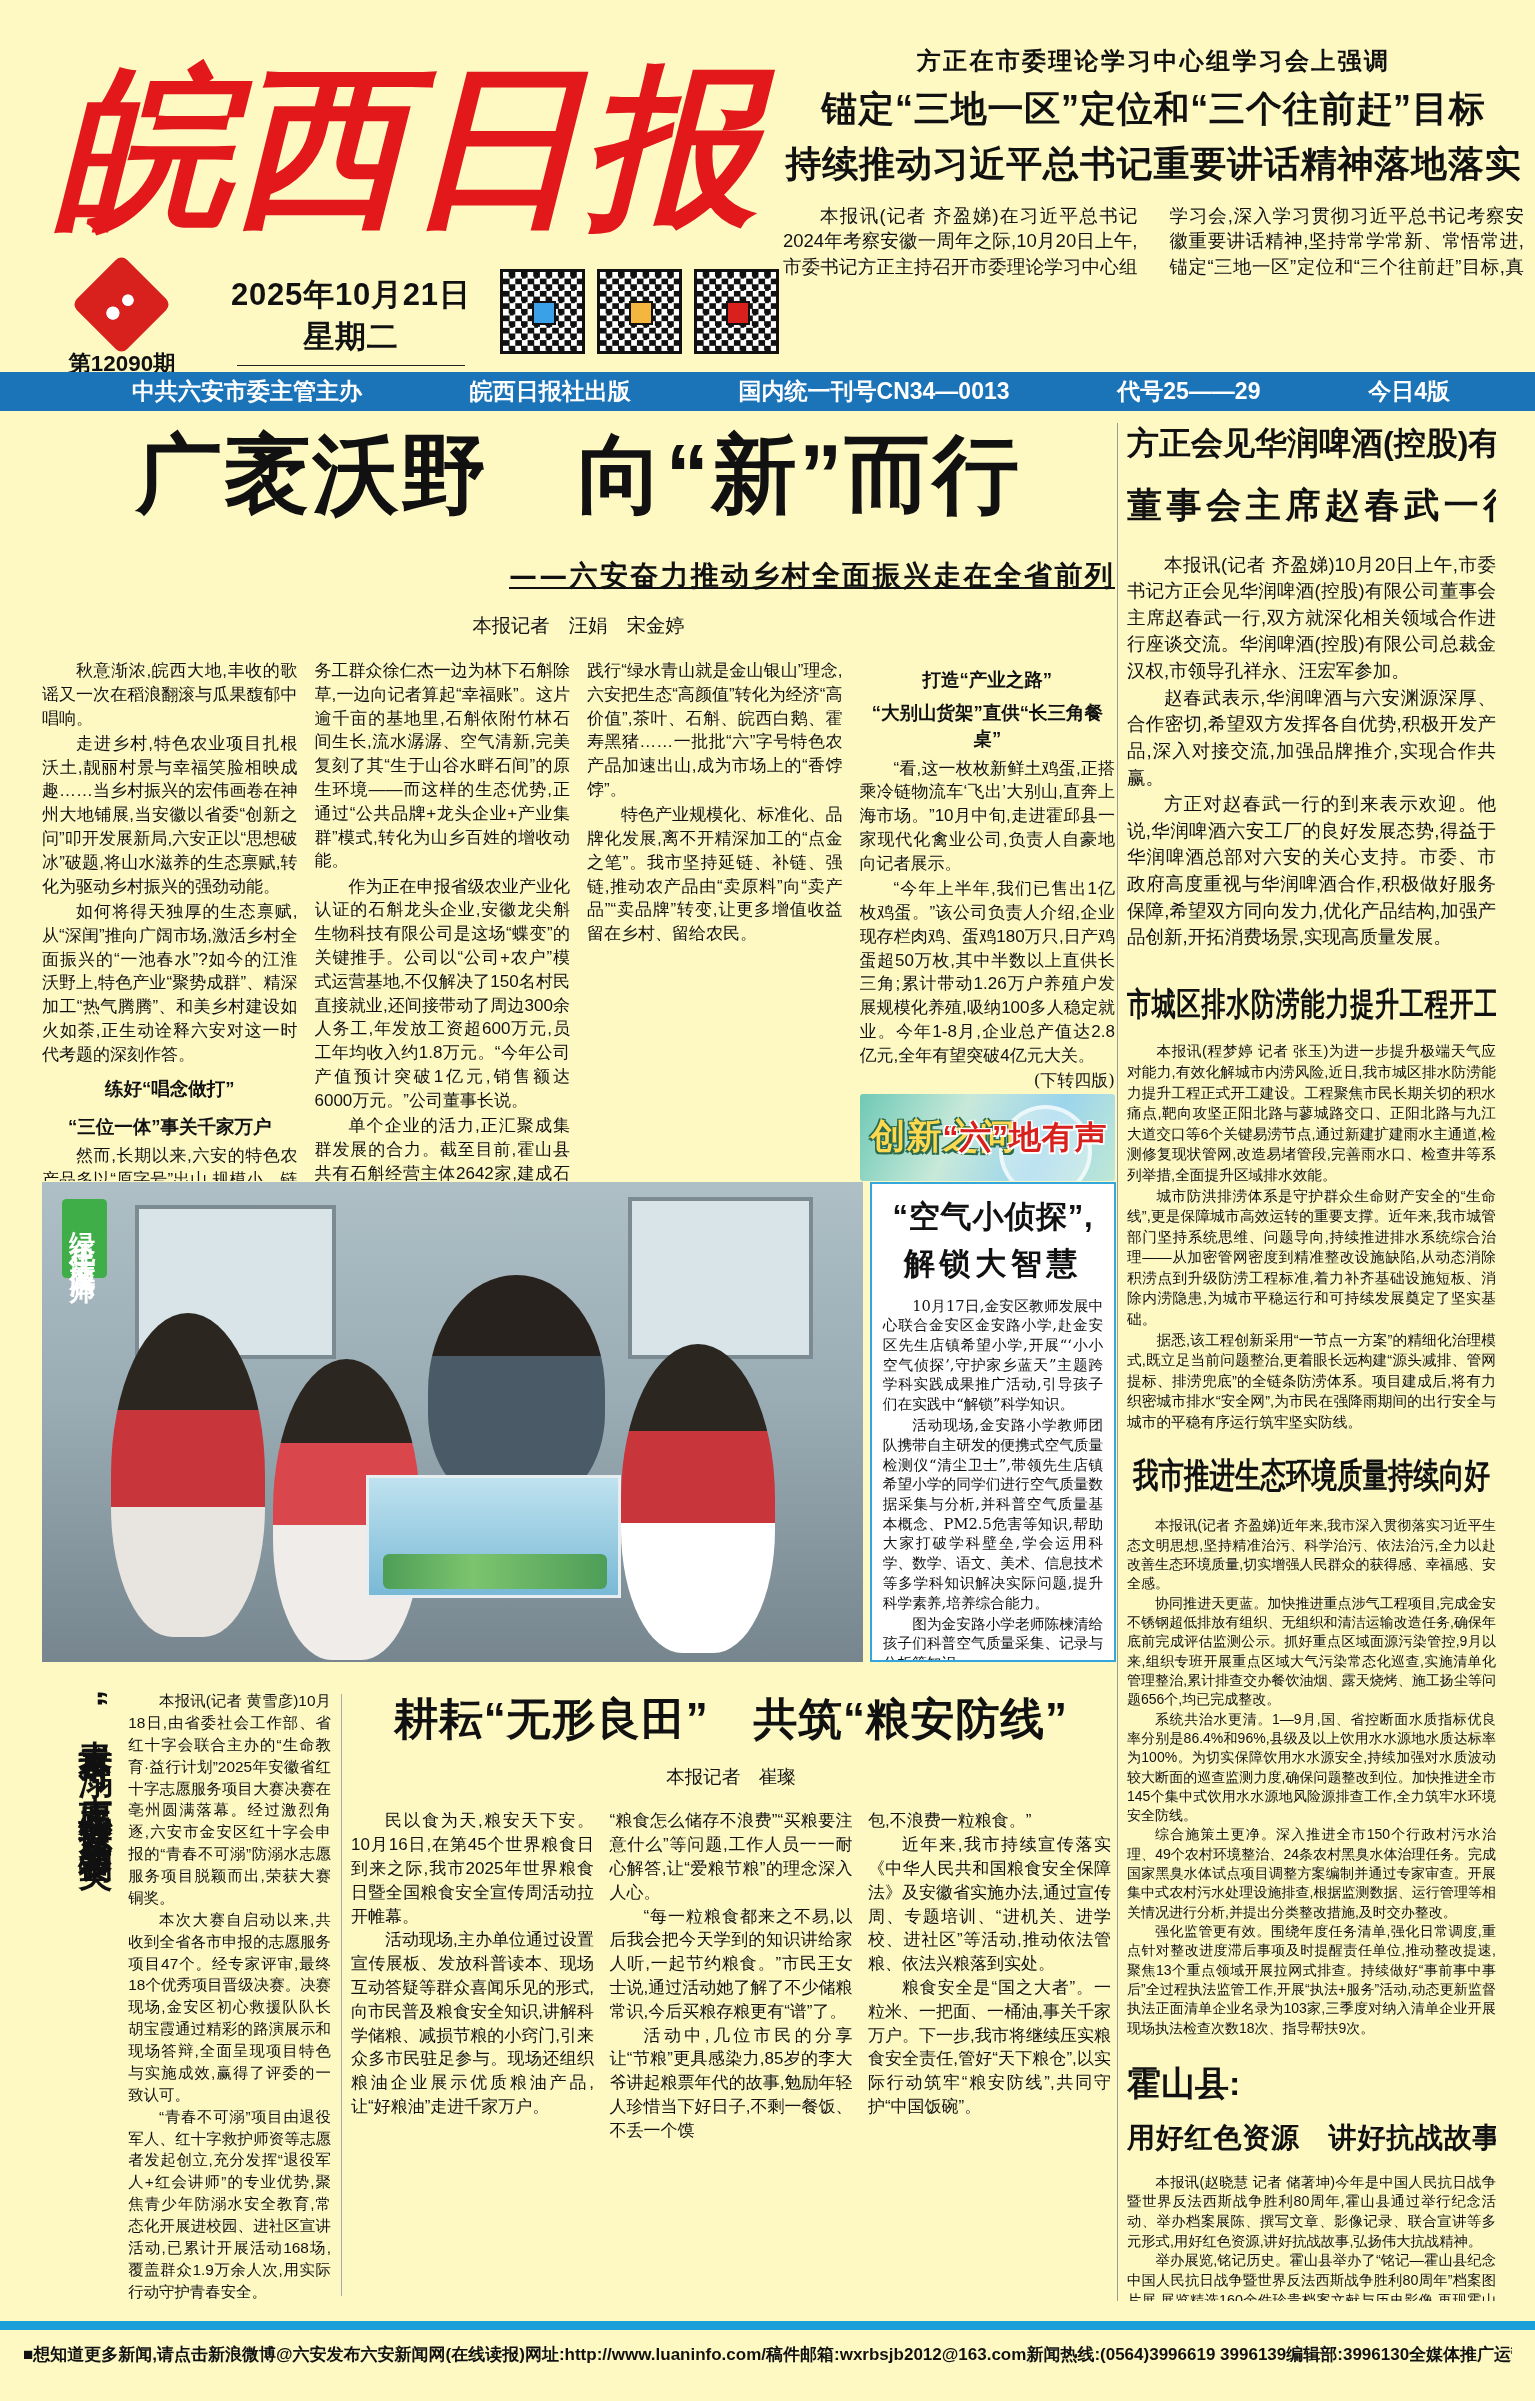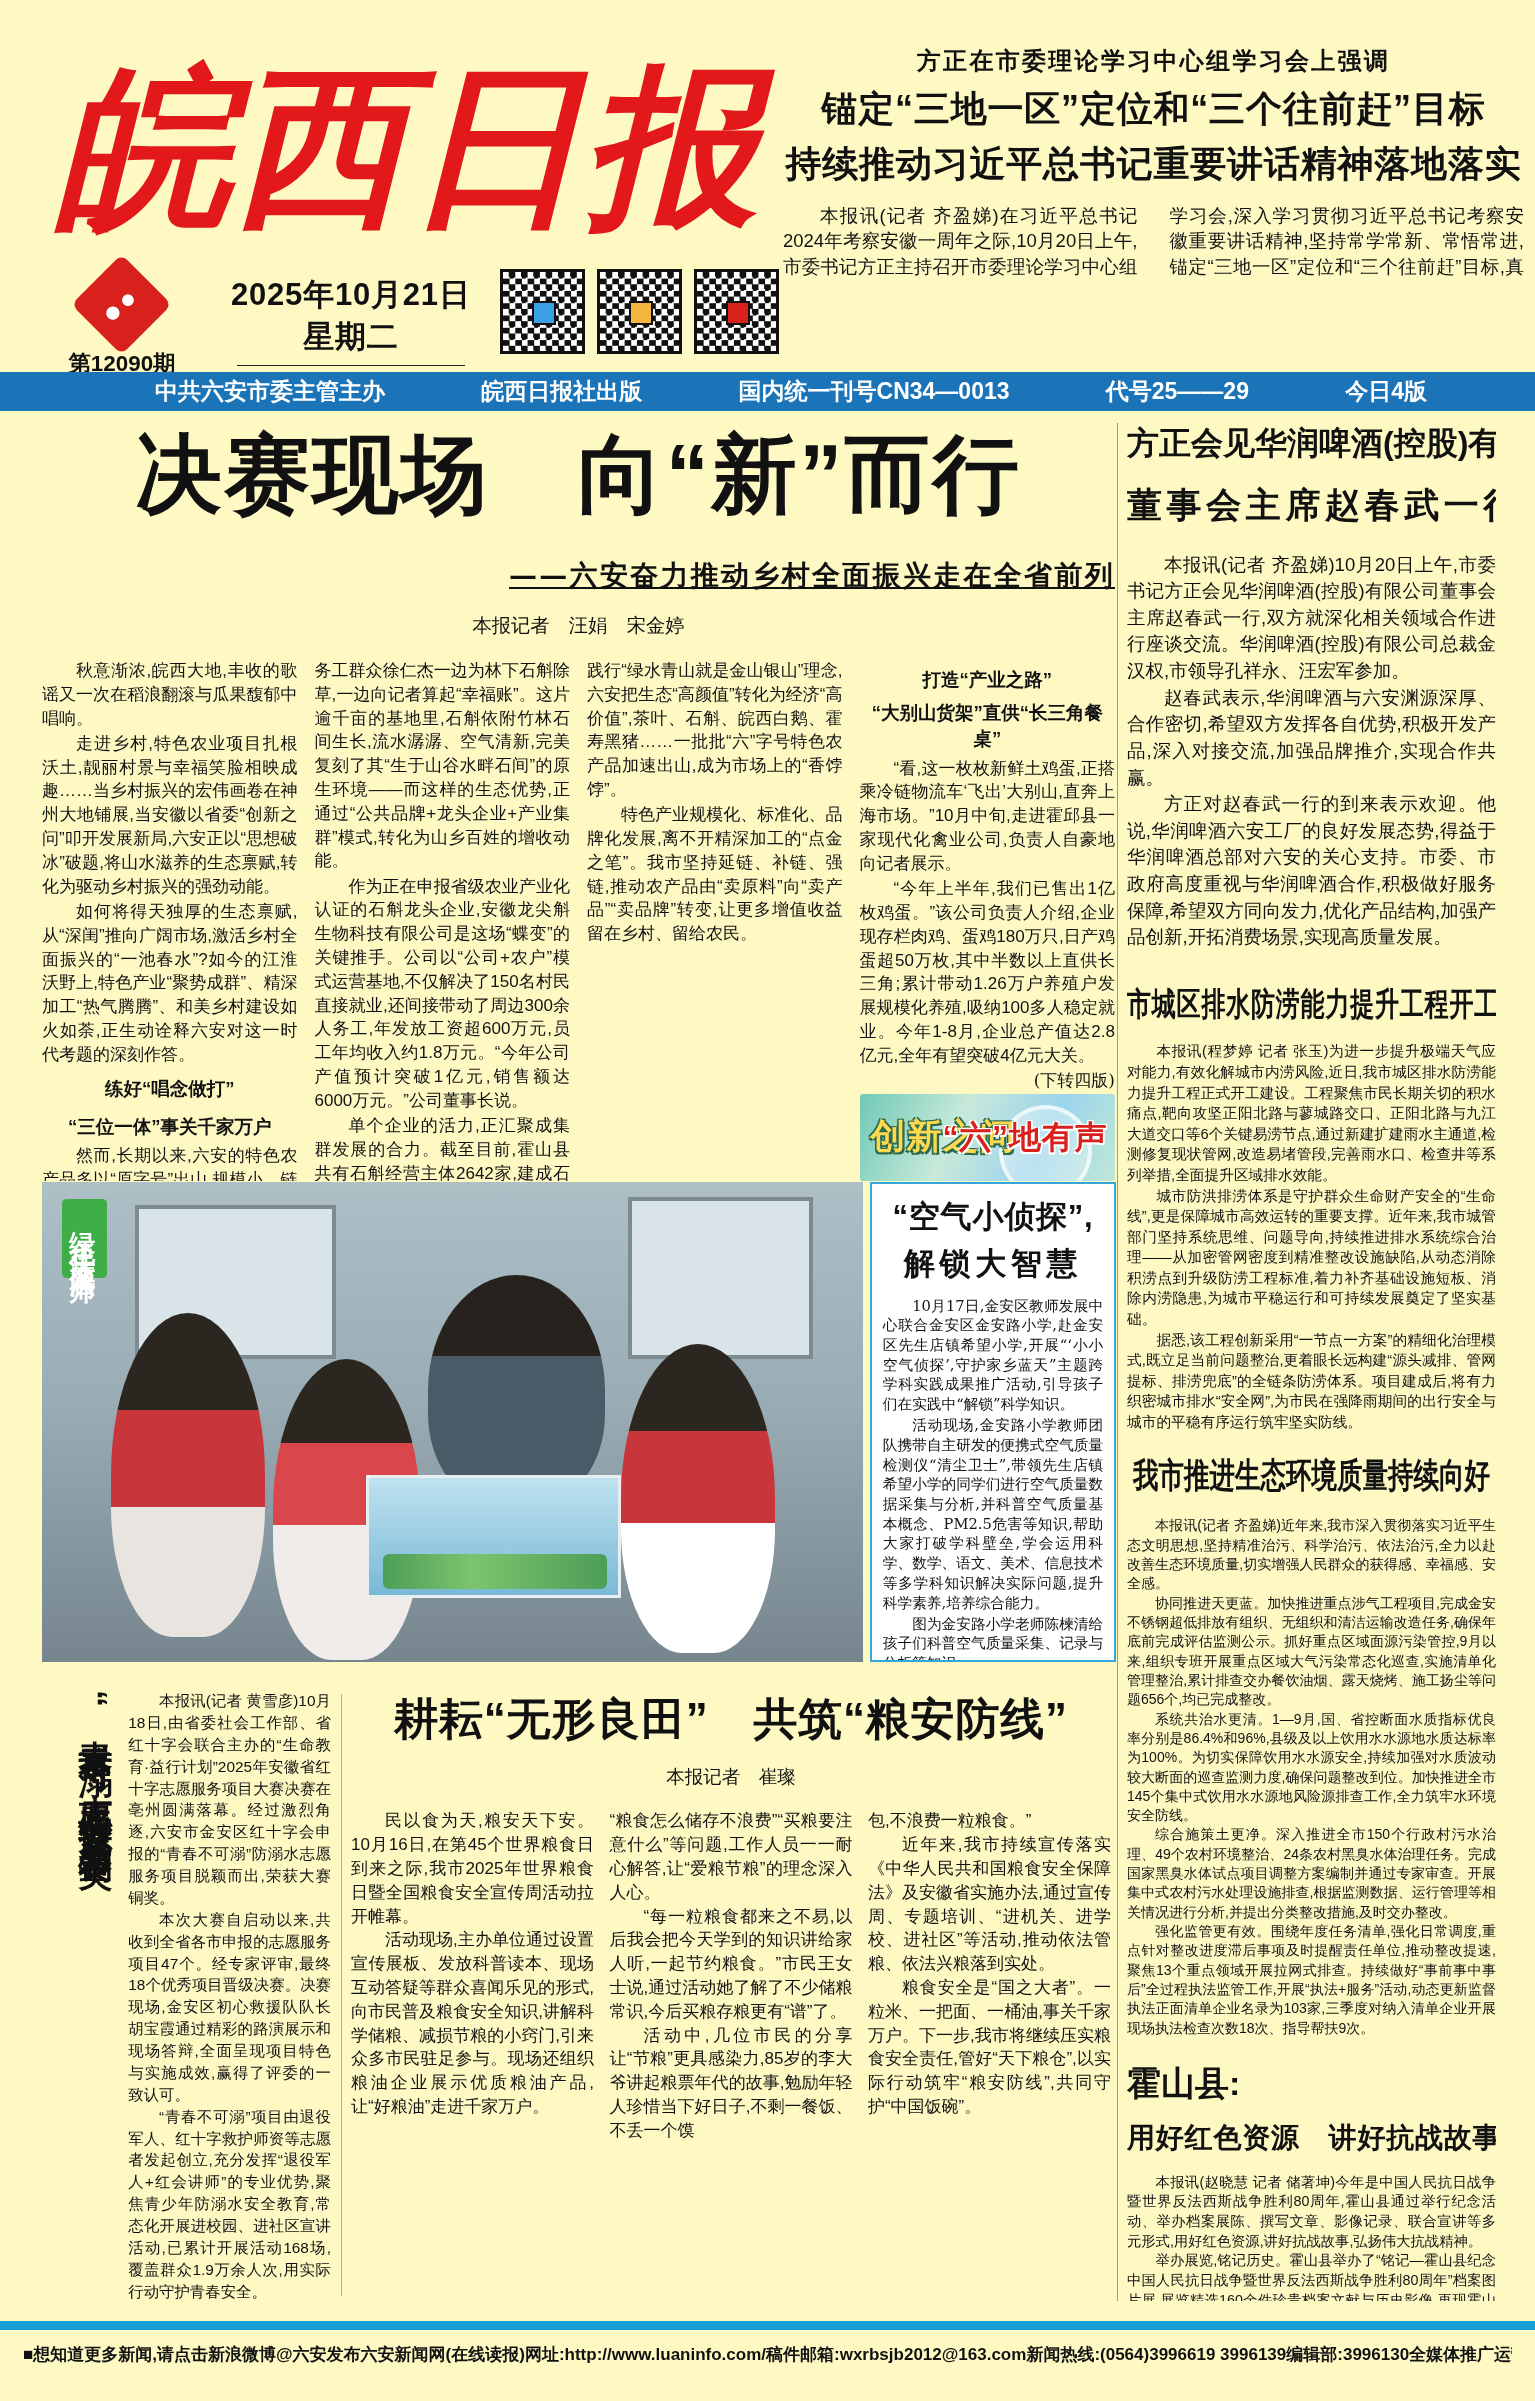--- a/index.html
+++ b/index.html
@@ -31,21 +31,21 @@
   #lunar { display:inline-block; margin-top:7.7px; padding:6.2px 10.8px; border-top:1.5px solid #222; border-bottom:1.5px solid #222;
      font-size:23px; font-family:"DejaVu Serif",serif; }
   #qr-area { flex:1; display:flex; gap:12.3px; justify-content:flex-end; padding-right:7.7px; }
   .qr { width:85px; height:85px; border:3.1px solid #111;
      background:repeating-conic-gradient(#111 0% 25%, #fff 0% 50%) 0 0/12.3px 12.3px; position:relative; }
   .qr:after { content:""; position:absolute; left:29px; top:29px; width:20px; height:20px; background:#fff; border:2.3px solid #111; }
   .qr.q1:after { background:#3aa0e8; } .qr.q2:after { background:#f4b63f; } .qr.q3:after { background:#d8201d; }
 
   
   #band { left:0; top:372px; width:1536px; height:39px; background:#1b74b8; display:flex;
-     justify-content:space-between; align-items:center; padding:0 109px; }
+     justify-content:space-between; align-items:center; padding:0 86px; }
   #band .blk { color:#fff; font-size:23px; font-weight:bold; font-family:"Liberation Sans",sans-serif; white-space:nowrap; }
 
   
   #lead { left:783px; top:45px; width:741px; height:324px; }
   #lead-kicker { text-align:center; font-size:24px; letter-spacing:2.3px; font-family:"DejaVu Serif",serif; font-weight:600; }
   #lead-title1, #lead-title2 { text-align:center; font-size:36px; line-height:1.32; letter-spacing:0.8px; margin-top:7.7px; }
   #lead-body { margin-top:15.4px; height:102px; overflow:hidden; column-count:2; column-gap:32px;
      font-size:18.5px; line-height:1.38; text-align:justify; font-family:"Liberation Sans",sans-serif; }
   #lead-body .p { text-indent:2em; }
 
@@ -162,21 +162,21 @@
   <div id="lead" class="abs">
     <div id="lead-kicker">方正在市委理论学习中心组学习会上强调</div>
     <div id="lead-title1" class="hei">锚定“三地一区”定位和“三个往前赶”目标</div>
     <div id="lead-title2" class="hei">持续推动习近平总书记重要讲话精神落地落实</div>
     <div id="lead-body">
         <div class="blk p">本报讯(记者 齐盈娣)在习近平总书记2024年考察安徽一周年之际,10月20日上午,市委书记方正主持召开市委理论学习中心组学习会,深入学习贯彻习近平总书记考察安徽重要讲话精神,坚持常学常新、常悟常进,锚定“三地一区”定位和“三个往前赶”目标,真抓实干、创先争优,努力实现全年目标任务,不断开创六安现代化建设新局面。刘洪洁、付新安、陈家本、李敏和市委理论学习中心组其他成员等参加会议。</div>
       </div>
   </div>
 
   <div id="main-art" class="abs">
-    <div id="main-title" class="hei">决赛现场　向“新”而行</div>
+    <div id="main-title" class="hei">广袤沃野　向“新”而行</div>
     <div id="main-sub">——六安奋力推动乡村全面振兴走在全省前列</div>
     <div id="main-byline">本报记者　汪娟　宋金婷</div>
     <div id="main-cols">
       <div class="mcol">
           <div class="blk p">秋意渐浓,皖西大地,丰收的歌谣又一次在稻浪翻滚与瓜果馥郁中唱响。</div>
           <div class="blk p">走进乡村,特色农业项目扎根沃土,靓丽村景与幸福笑脸相映成趣……当乡村振兴的宏伟画卷在神州大地铺展,当安徽以省委“创新之问”叩开发展新局,六安正以“思想破冰”破题,将山水滋养的生态禀赋,转化为驱动乡村振兴的强劲动能。</div>
           <div class="blk p">如何将得天独厚的生态禀赋,从“深闺”推向广阔市场,激活乡村全面振兴的“一池春水”?如今的江淮沃野上,特色产业“聚势成群”、精深加工“热气腾腾”、和美乡村建设如火如荼,正生动诠释六安对这一时代考题的深刻作答。</div>
           <div class="blk sub">练好“唱念做打”</div>
           <div class="blk sub">“三位一体”事关千家万户</div>
           <div class="blk p">然而,长期以来,六安的特色农产品多以“原字号”出山,规模小、链条短、品牌弱,产业化程度不足等成为发展的“痛点”。如何让好山好水孕育的“土特产”变成富民“金招牌”,考验着六安的发展智慧。</div>

